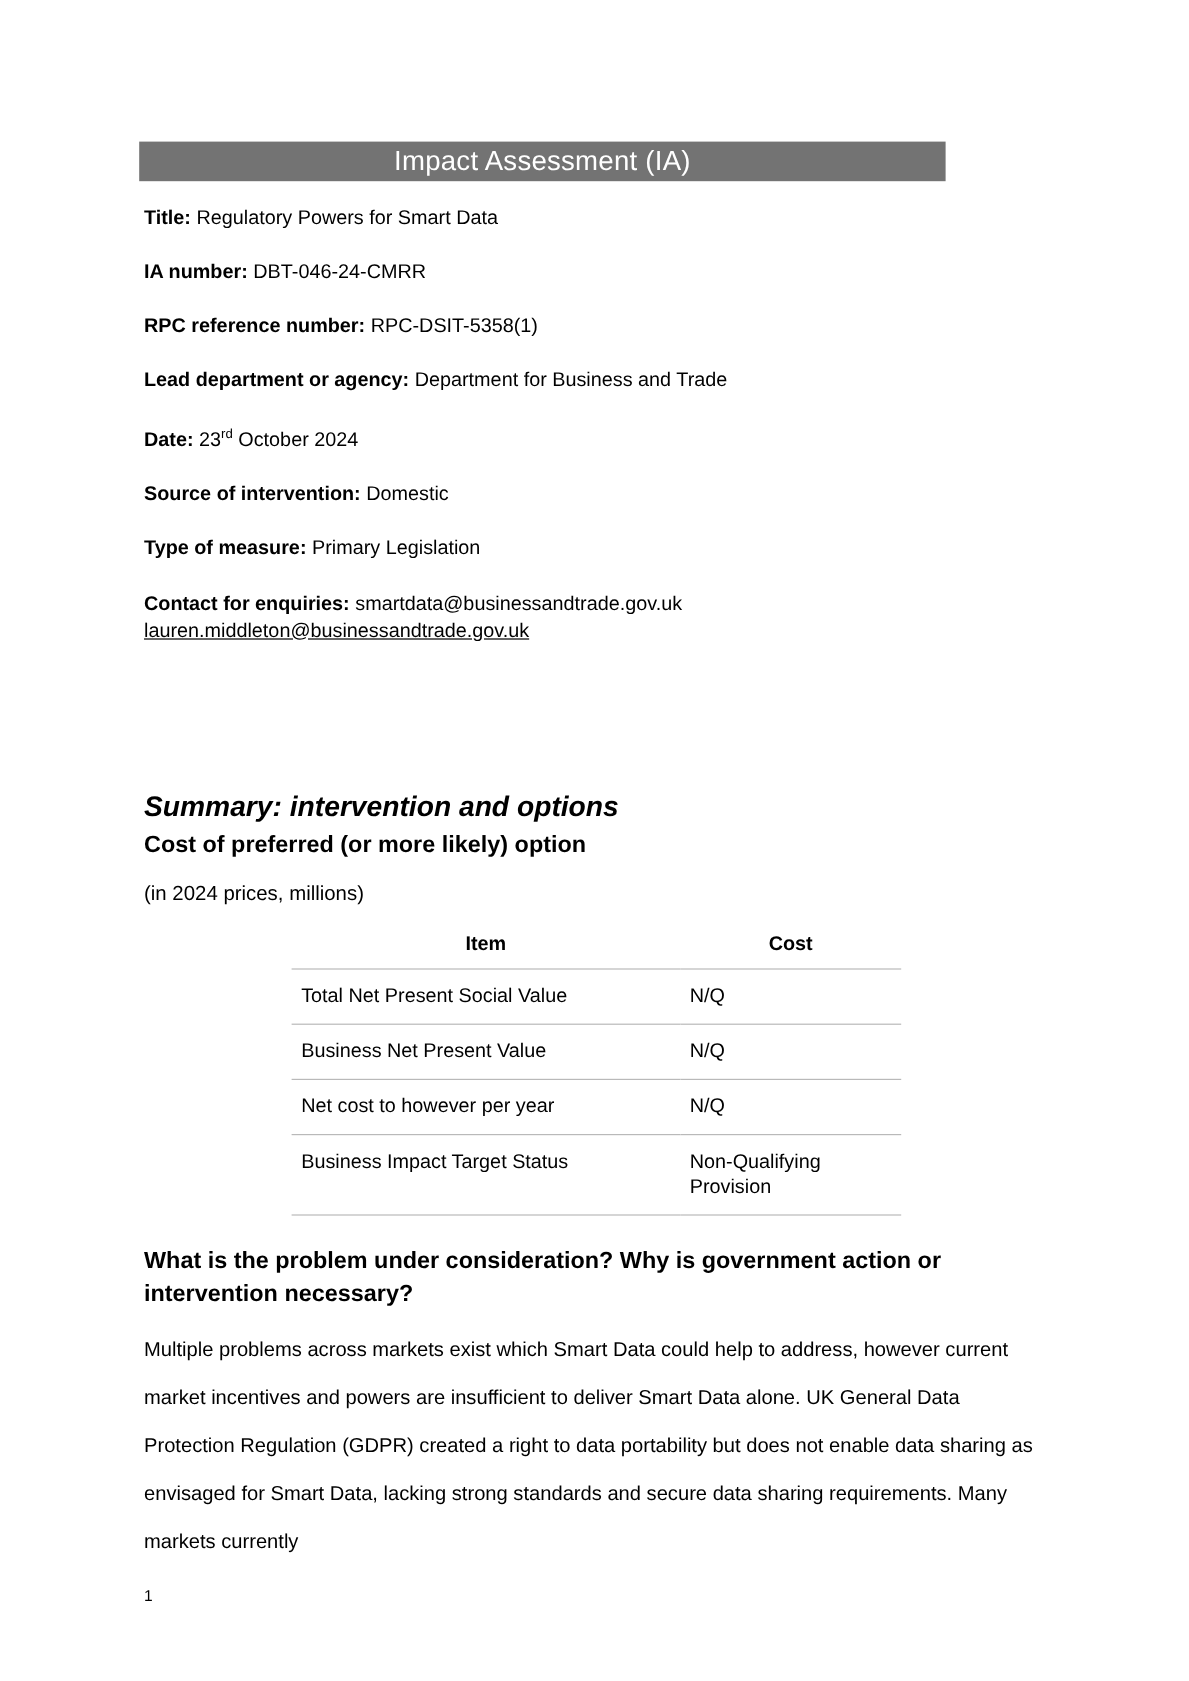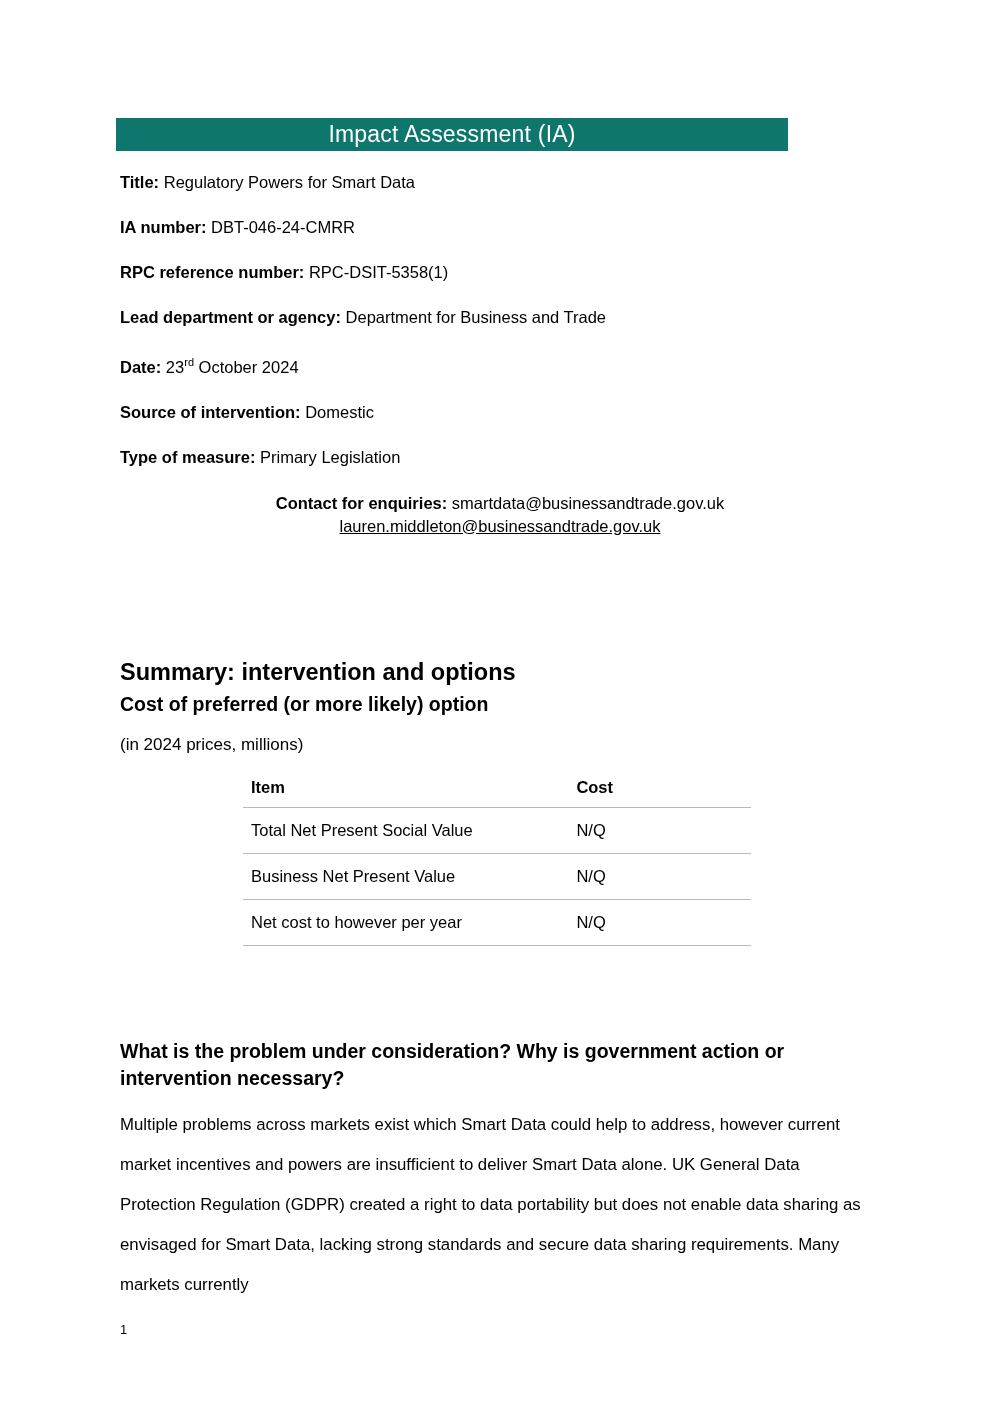--- a/index.html
+++ b/index.html
@@ -23,21 +23,21 @@
     height: 1401px;
     box-sizing: border-box;
     padding: 0;
   }
   .banner {
     position: absolute;
     left: 116px;
     top: 118px;
     width: 672px;
     height: 33px;
-    background: #0f766e;
+    background: #737373;
     color: #ffffff;
     font-size: 23px;
     line-height: 33px;
     text-align: center;
     letter-spacing: 0.2px;
   }
   .meta {
     position: absolute;
     left: 120px;
     top: 172px;
@@ -57,36 +57,36 @@
     vertical-align: super;
     text-align: center;
   }
   .contact-line2 {
     margin-top: 2px;
     text-decoration: underline;
     font-size: 16.5px;
     line-height: 20px;
   }
   .contact-block {
-    text-align: center;
   }
   .contact-block .first {
     font-size: 16.5px;
     line-height: 22px;
   }
   .green {
     color: #27a744;
   }
   .h1 {
     position: absolute;
     left: 120px;
     top: 658px;
     font-size: 23.5px;
     font-weight: bold;
     line-height: 28px;
+    font-style: italic;
   }
   .h2 {
     position: absolute;
     left: 120px;
     top: 691px;
     font-size: 19.5px;
     font-weight: bold;
     line-height: 26px;
   }
   .prices-note {
@@ -98,21 +98,21 @@
   }
   table.cost {
     position: absolute;
     left: 243px;
     top: 772px;
     width: 508px;
     border-collapse: collapse;
     font-size: 16.5px;
   }
   table.cost th {
-    text-align: left;
+    text-align: center;
     font-weight: bold;
     padding: 6px 8px 10px 8px;
     border-bottom: 1px solid #b9b9b9;
   }
   table.cost td {
     text-align: left;
     padding: 12px 8px 12px 8px;
     border-bottom: 1px solid #b9b9b9;
     vertical-align: top;
     line-height: 21px;
@@ -218,20 +218,24 @@
         <td class="col-cost">N/Q</td>
       </tr>
       <tr>
         <td class="col-item">Business Net Present Value</td>
         <td class="col-cost">N/Q</td>
       </tr>
       <tr>
         <td class="col-item">Net cost to however per year</td>
         <td class="col-cost">N/Q</td>
       </tr>
+      <tr>
+        <td class="col-item">Business Impact Target Status</td>
+        <td class="col-cost">Non-Qualifying Provision</td>
+      </tr>
     </tbody>
   </table>
 
   <div class="q-heading">What is the problem under consideration? Why is government action or intervention necessary?</div>
 
   <div class="body-para">Multiple problems across markets exist which Smart Data could help to address, however current market incentives and powers are insufficient to deliver Smart Data alone. UK General Data Protection Regulation (GDPR) created a right to data portability but does not enable data sharing as envisaged for Smart Data, lacking strong standards and secure data sharing requirements. Many markets currently</div>
 
   <div class="page-number">1</div>
 
 </div>

